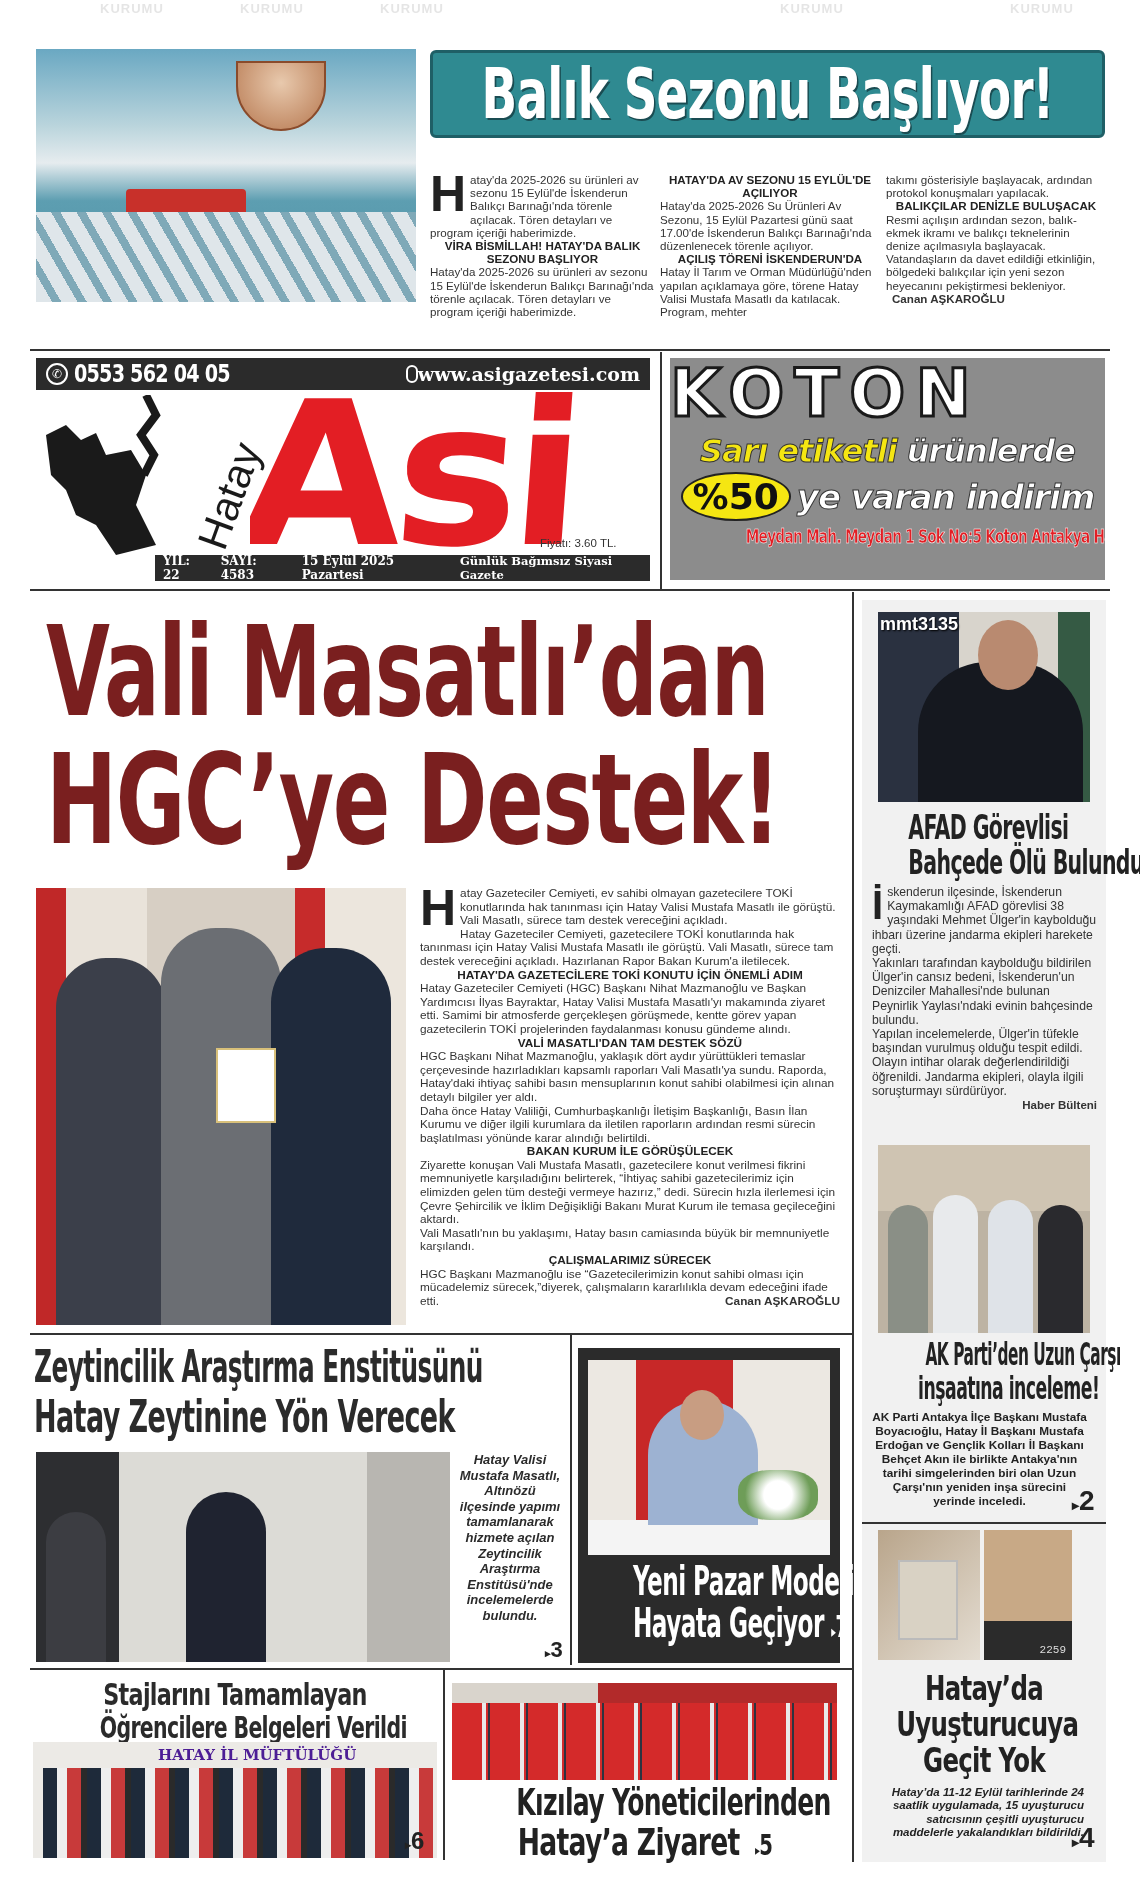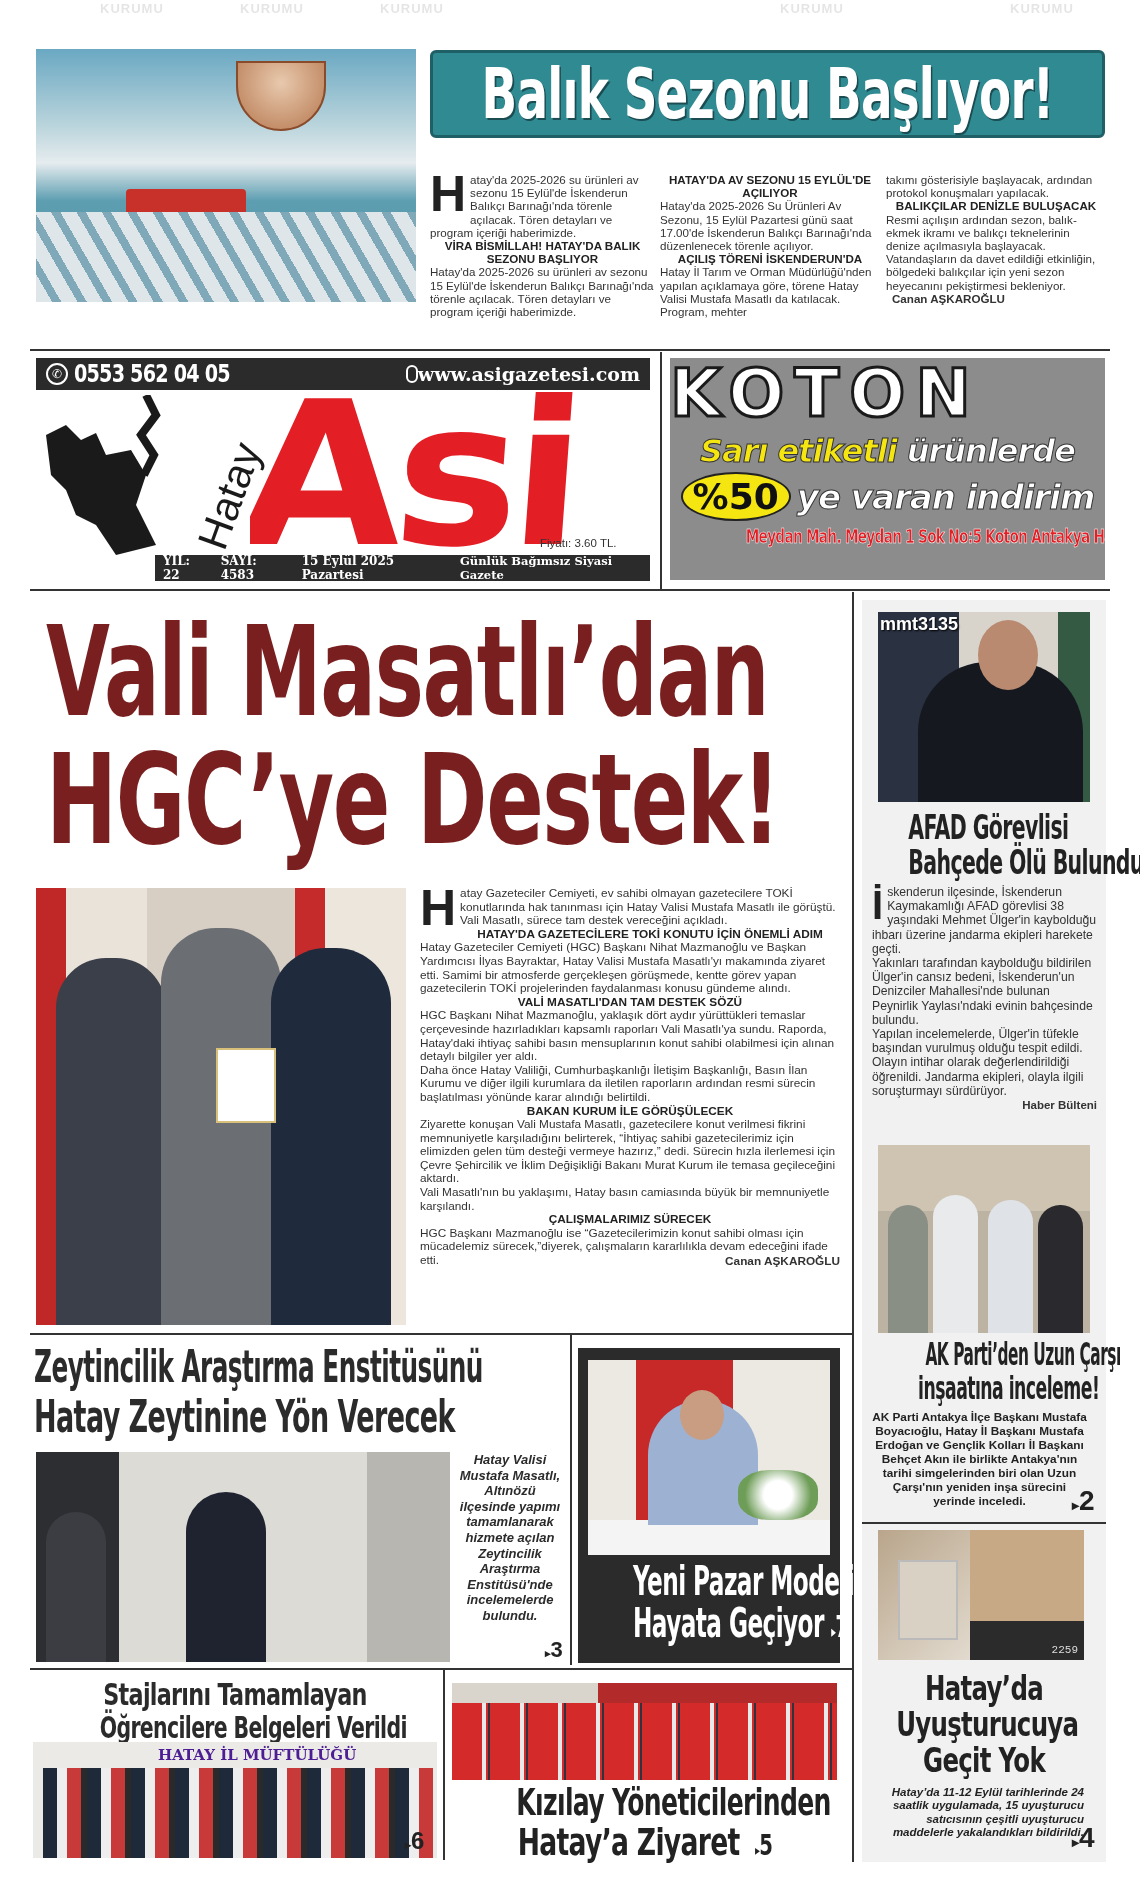--- a/index.html
+++ b/index.html
@@ -128,20 +128,21 @@
   <div class="photo" style="left:36px;top:888px;width:370px;height:437px;background:linear-gradient(90deg,#c02828 0 8%,#e9e3da 8% 30%,#d7cfc4 30% 70%,#c62b2b 70% 78%,#ece6dd 78%)">
     <div style="position:absolute;left:20px;top:70px;width:110px;height:367px;background:#3b3f4a;border-radius:50px 50px 0 0"></div>
     <div style="position:absolute;left:125px;top:40px;width:120px;height:397px;background:#6b6e73;border-radius:55px 55px 0 0"></div>
     <div style="position:absolute;left:235px;top:60px;width:120px;height:377px;background:#1f2a3c;border-radius:55px 55px 0 0"></div>
     <div style="position:absolute;left:180px;top:160px;width:60px;height:75px;background:#fff;border:2px solid #d8c07a"></div>
   </div>
 
   <div class="abs txt" style="left:420px;top:887px;width:420px;font-size:11.8px;line-height:13.6px">
     <span class="dropcap">H</span>
     <span>atay Gazeteciler Cemiyeti, ev sahibi olmayan gazetecilere TOKİ konutlarında hak tanınması için Hatay Valisi Mustafa Masatlı ile görüştü. Vali Masatlı, sürece tam destek vereceğini açıkladı.</span><br>
+    <span>Hatay Gazeteciler Cemiyeti, gazetecilere TOKİ konutlarında hak tanınması için Hatay Valisi Mustafa Masatlı ile görüştü. Vali Masatlı, sürece tam destek vereceğini açıkladı. Hazırlanan Rapor Bakan Kurum'a iletilecek.</span>
     <span class="sub">HATAY'DA GAZETECİLERE TOKİ KONUTU İÇİN ÖNEMLİ ADIM</span>
     <span>Hatay Gazeteciler Cemiyeti (HGC) Başkanı Nihat Mazmanoğlu ve Başkan Yardımcısı İlyas Bayraktar, Hatay Valisi Mustafa Masatlı'yı makamında ziyaret etti. Samimi bir atmosferde gerçekleşen görüşmede, kentte görev yapan gazetecilerin TOKİ projelerinden faydalanması konusu gündeme alındı.</span>
     <span class="sub">VALİ MASATLI'DAN TAM DESTEK SÖZÜ</span>
     <span>HGC Başkanı Nihat Mazmanoğlu, yaklaşık dört aydır yürüttükleri temaslar çerçevesinde hazırladıkları kapsamlı raporları Vali Masatlı'ya sundu. Raporda, Hatay'daki ihtiyaç sahibi basın mensuplarının konut sahibi olabilmesi için alınan detaylı bilgiler yer aldı.</span><br>
     <span>Daha önce Hatay Valiliği, Cumhurbaşkanlığı İletişim Başkanlığı, Basın İlan Kurumu ve diğer ilgili kurumlara da iletilen raporların ardından resmi sürecin başlatılması yönünde karar alındığı belirtildi.</span>
     <span class="sub">BAKAN KURUM İLE GÖRÜŞÜLECEK</span>
     <span>Ziyarette konuşan Vali Mustafa Masatlı, gazetecilere konut verilmesi fikrini memnuniyetle karşıladığını belirterek, “İhtiyaç sahibi gazetecilerimiz için elimizden gelen tüm desteği vermeye hazırız,” dedi. Sürecin hızla ilerlemesi için Çevre Şehircilik ve İklim Değişikliği Bakanı Murat Kurum ile temasa geçileceğini aktardı.</span><br>
     <span>Vali Masatlı'nın bu yaklaşımı, Hatay basın camiasında büyük bir memnuniyetle karşılandı.</span>
     <span class="sub">ÇALIŞMALARIMIZ SÜRECEK</span>
     <span>HGC Başkanı Mazmanoğlu ise “Gazetecilerimizin konut sahibi olması için mücadelemiz sürecek,”diyerek, çalışmaların kararlılıkla devam edeceğini ifade etti.</span>
@@ -186,21 +187,21 @@
   </div>
   <div style="position:absolute;left:210px;top:888px;font-weight:bold;font-size:28px;color:#222;line-height:26px">
     <span style="font-size:14px">▸</span><span>2</span>
   </div>
 
   <div class="rule" style="position:absolute;left:0;top:922px;width:244px;height:2px"></div>
 
   <div class="photo" style="left:16px;top:930px;width:102px;height:130px;background:linear-gradient(135deg,#b9a58b,#e4ddd2)">
     <div style="position:absolute;left:20px;top:30px;width:60px;height:80px;background:#d9d2c4;border:2px solid #bbb"></div>
   </div>
-  <div class="photo" style="left:108px;top:930px;width:114px;height:130px;background:linear-gradient(180deg,#c8a986 0 70%,#2b2b2b 70%)">
+  <div class="photo" style="left:122px;top:930px;width:88px;height:130px;background:linear-gradient(180deg,#c8a986 0 70%,#2b2b2b 70%)">
     <span style="position:absolute;right:6px;bottom:4px;font-family:'Liberation Mono',monospace;font-size:11px;color:#ddd">2259</span>
   </div>
   <div style="position:absolute;left:0;top:1068px;width:244px;text-align:center">
     <span class="cond" style="display:block;font-size:34px;color:#222;transform:scaleX(.72);transform-origin:center">Hatay’da</span>
     <span class="cond" style="display:block;font-size:34px;color:#222;transform:scaleX(.72);transform-origin:center;margin-top:-4px">Uyuşturucuya</span>
     <span class="cond" style="display:block;font-size:34px;color:#222;transform:scaleX(.72);transform-origin:center;margin-top:-4px">Geçit Yok</span>
   </div>
   <div style="position:absolute;left:12px;top:1186px;width:210px;text-align:right;font-weight:bold;font-style:italic;font-size:11.5px;line-height:13.4px;color:#222">
     <span>Hatay’da 11-12 Eylül tarihlerinde 24 saatlik uygulamada, 15 uyuşturucu satıcısının çeşitli uyuşturucu maddelerle yakalandıkları bildirildi.</span>
   </div>

